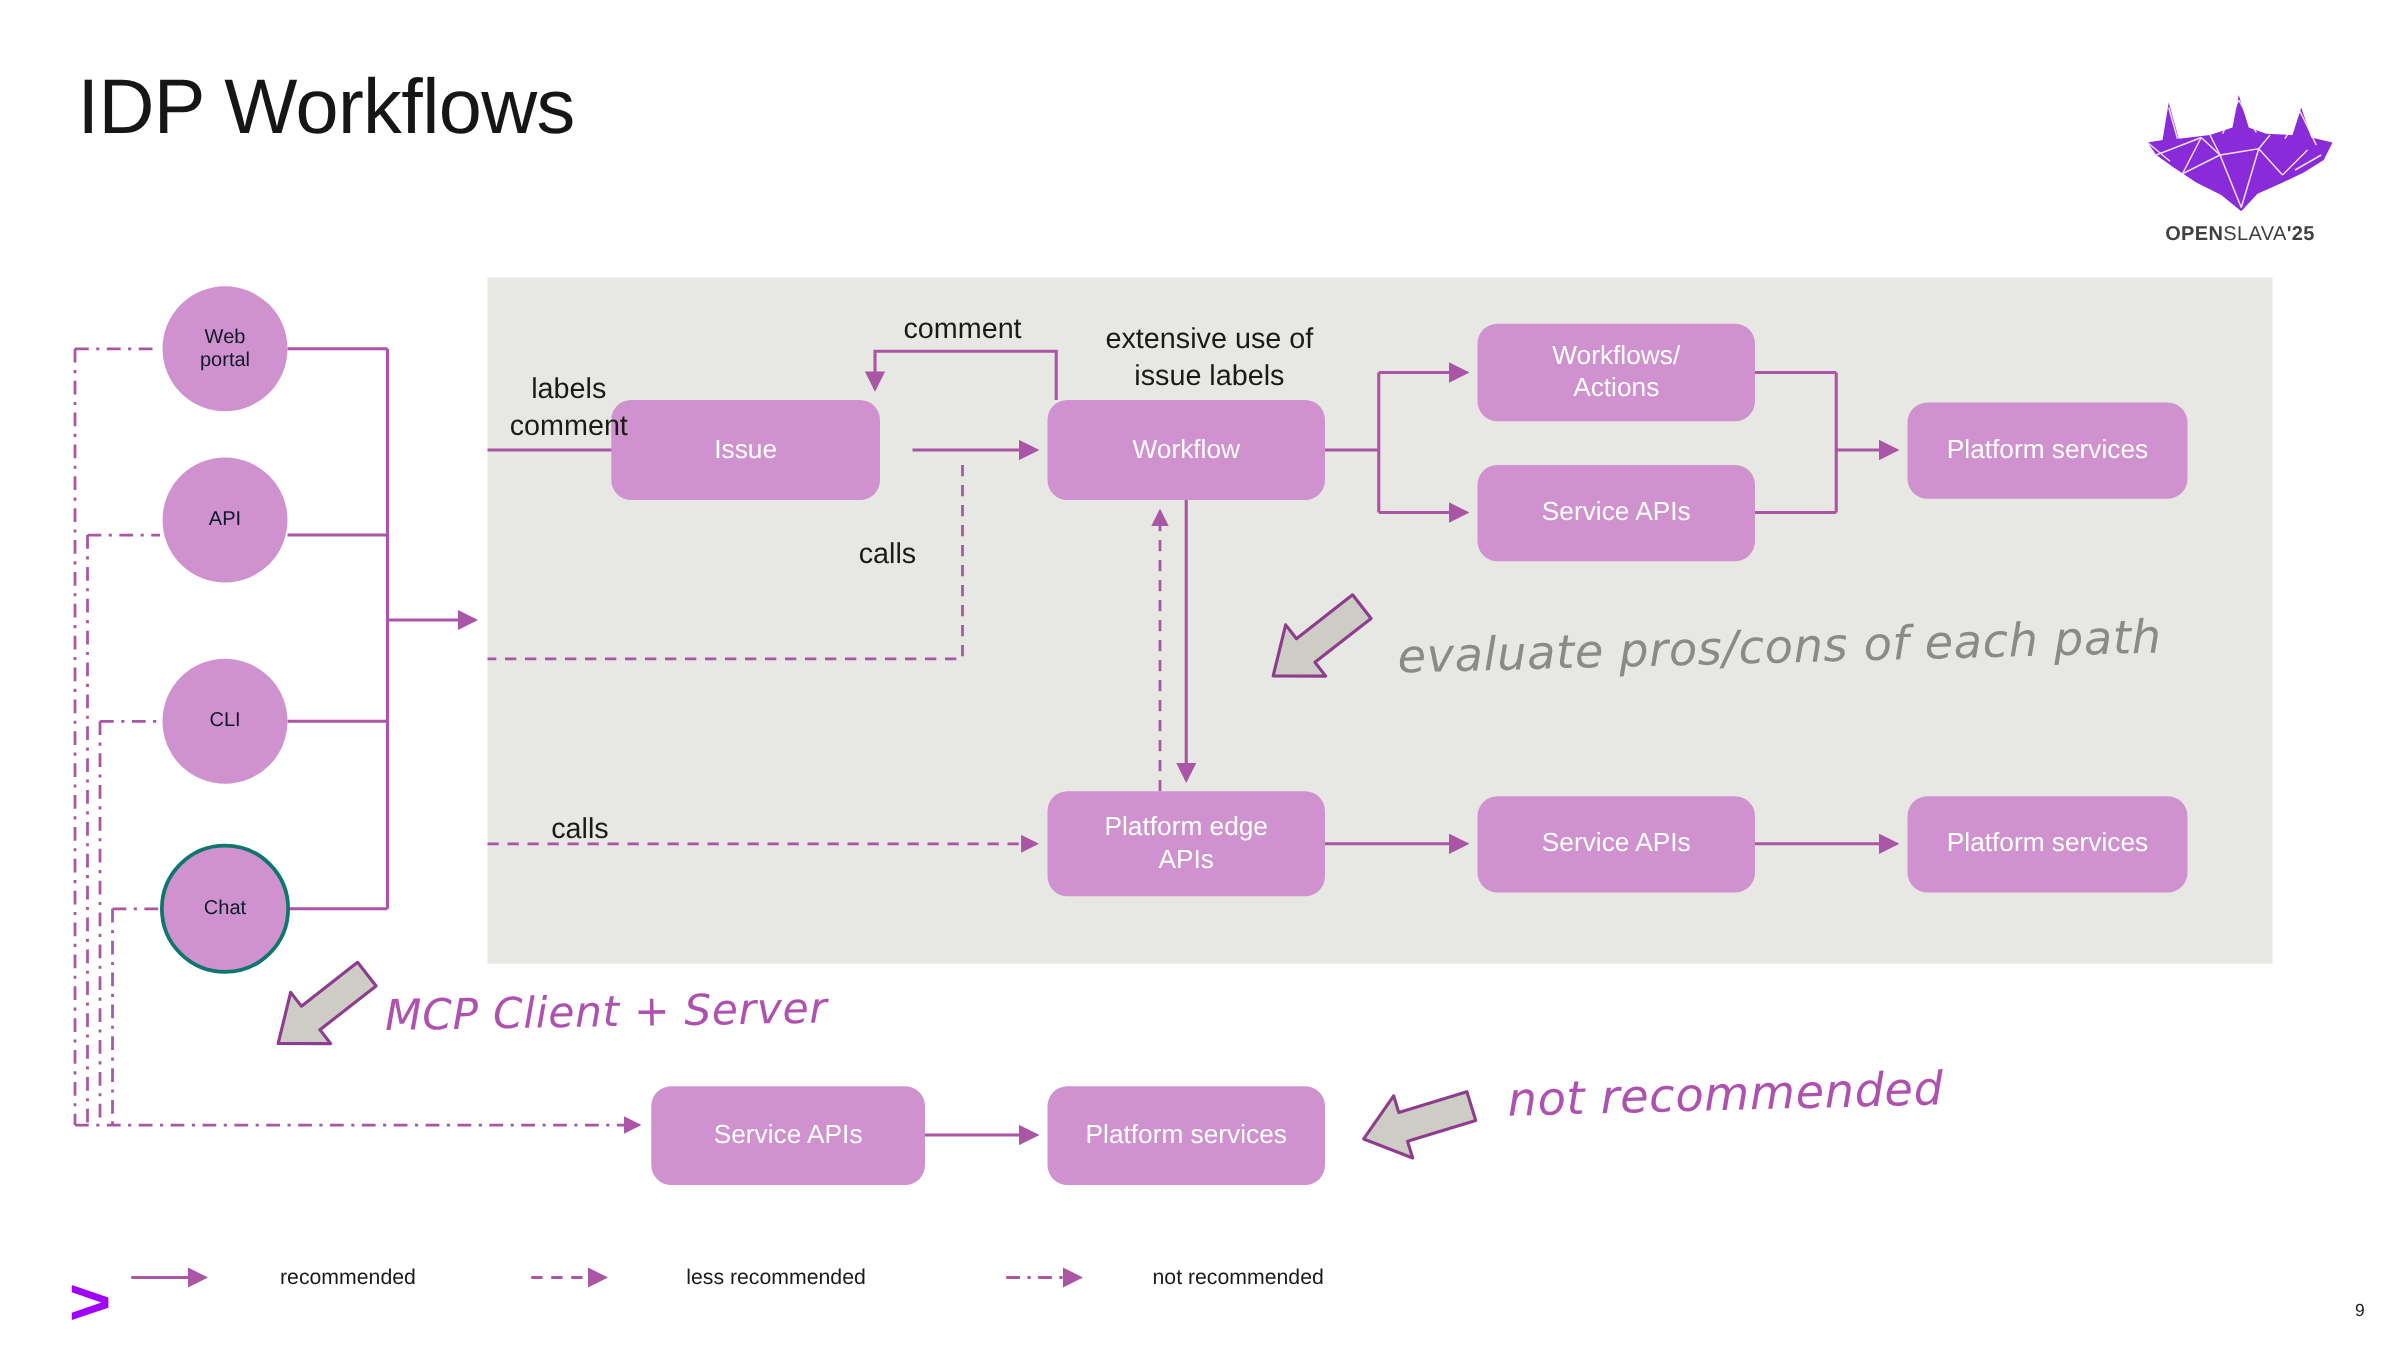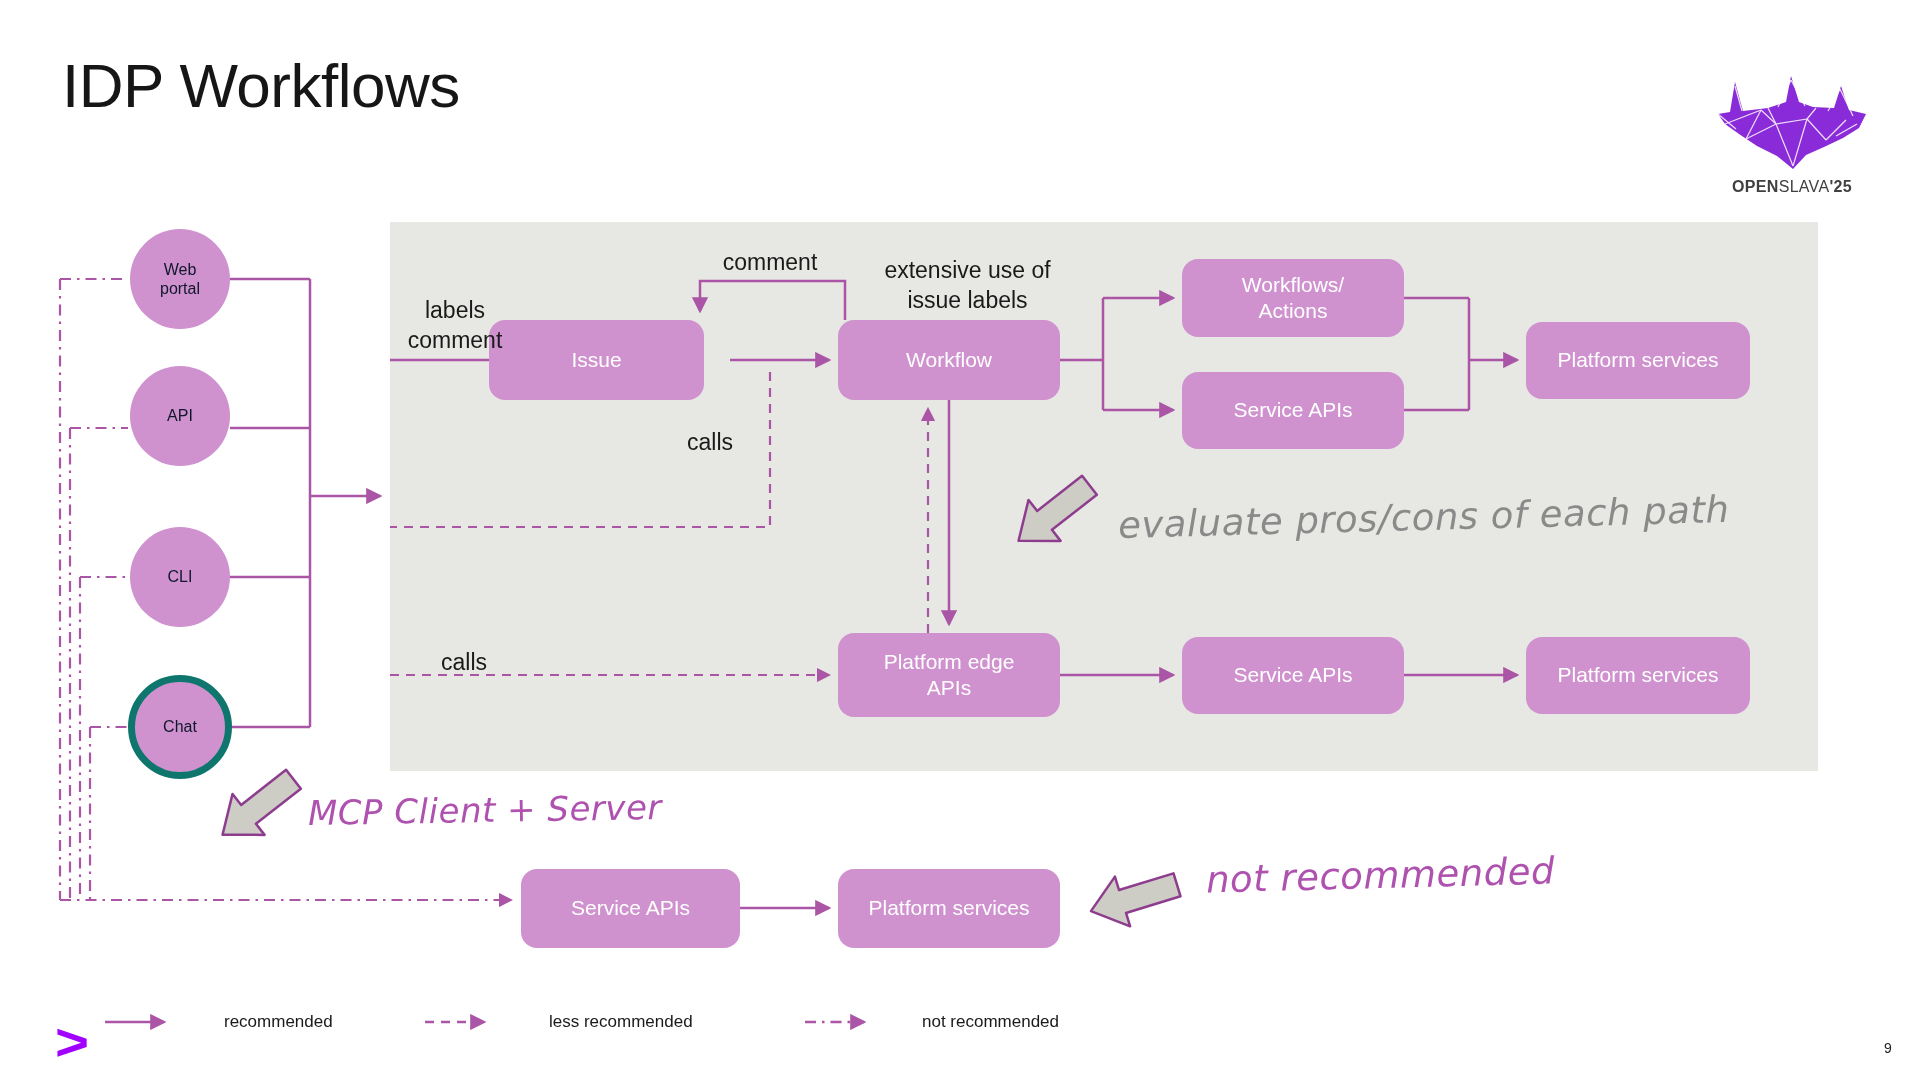--- a/index.html
+++ b/index.html
@@ -14,21 +14,21 @@
   svg.layer { position:absolute; left:0; top:0; width:1920px; height:1080px;
               pointer-events:none; }
   .node { position:absolute; background:#CF92CF; border-radius:16px;
           display:flex; align-items:center; justify-content:center;
           color:#ffffff; font-size:21px; text-align:center;
           white-space:pre-line; line-height:1.25; }
   .client { position:absolute; width:100px; height:100px; border-radius:50%;
             background:#CF92CF; display:flex; align-items:center;
             justify-content:center; color:#0f172a; font-size:16px;
             text-align:center; white-space:pre-line; line-height:1.2; }
-  .client.ring { border:7px solid #0f766e; }
+  .client.ring { border:3px solid #0f766e; }
   .elabel { position:absolute; color:#1a1a1a; font-size:23px;
             text-align:center; white-space:pre-line; line-height:1.3; }
   .hand { position:absolute; font-family:"DejaVu Sans", sans-serif;
           font-style:italic; letter-spacing:0.5px; white-space:nowrap; }
   .hand.gray   { color:#8A8A8A; font-size:37px; transform:rotate(-1.5deg); }
   .hand.purple { color:#AF52AF; }
   .legend-label { position:absolute; font-size:17px; color:#1a1a1a; white-space:nowrap; }
   .logo { position:absolute; left:1716px; top:74px; width:152px; text-align:center; }
   .logo-text { font-size:16px; letter-spacing:0.3px; color:#404040; margin-top:2px; white-space:nowrap; }
   .logo-text .b { font-weight:bold; }

